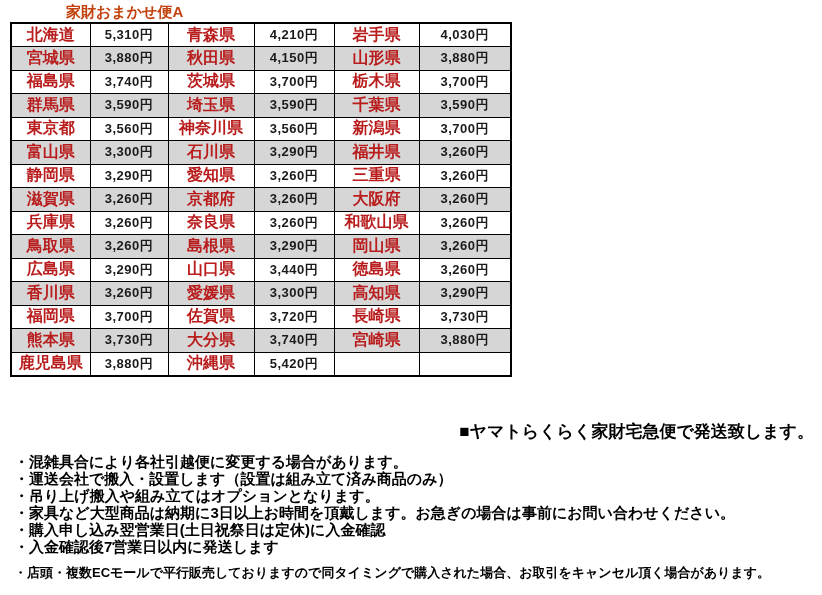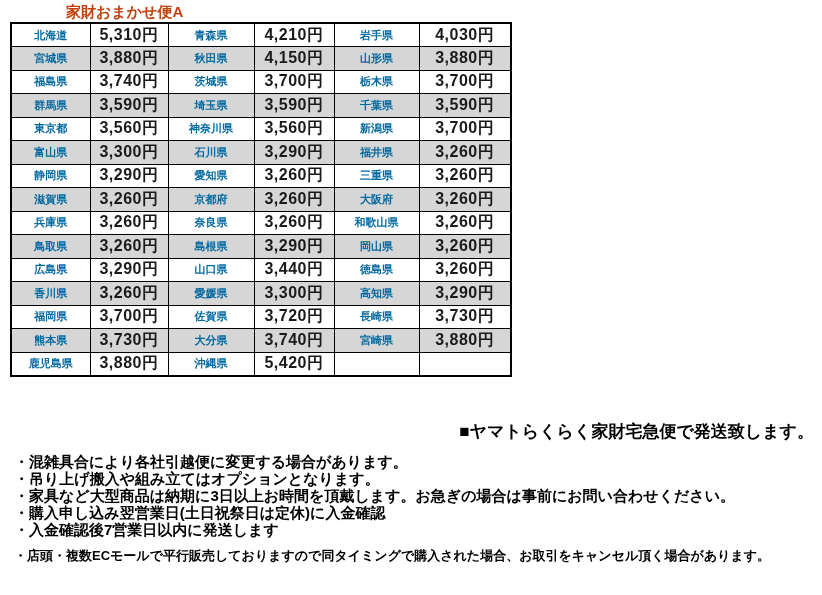--- a/index.html
+++ b/index.html
@@ -29,22 +29,22 @@
   table.rates td {
     border: 1px solid #000000;
     height: 23.5px;
     text-align: center;
     vertical-align: middle;
     padding: 0;
     overflow: hidden;
     white-space: nowrap;
   }
   table.rates tr:nth-child(even) td { background: #d6d6d6; }
-  table.rates td.pref  { font-size: 11px; font-weight: bold; color: #0369a1; }
-  table.rates td.price { font-size: 16px; font-weight: bold; color: #1a1a1a; letter-spacing: 0.5px; }
+  table.rates td.pref  { font-size: 16px; font-weight: bold; color: #b91c1c; }
+  table.rates td.price { font-size: 13px; font-weight: bold; color: #1a1a1a; letter-spacing: 0.5px; }
   .notes {
     position: absolute;
     left: 14px; top: 420px;
     width: 800px;
     color: #000;
   }
   .notes-heading {
     font-size: 17px;
     font-weight: bold;
     margin-bottom: 10px;
@@ -201,20 +201,21 @@
           <td class="pref"></td>
           <td class="price"></td>
         </tr>
       </tbody>
   </table>
 
   <div class="notes">
     <div class="notes-heading">■ヤマトらくらく家財宅急便で発送致します。</div>
     <div>
         <div class="note-bullet">・混雑具合により各社引越便に変更する場合があります。</div>
+        <div class="note-bullet">・運送会社で搬入・設置します（設置は組み立て済み商品のみ）</div>
         <div class="note-bullet">・吊り上げ搬入や組み立てはオプションとなります。</div>
         <div class="note-bullet">・家具など大型商品は納期に3日以上お時間を頂戴します。お急ぎの場合は事前にお問い合わせください。</div>
         <div class="note-bullet">・購入申し込み翌営業日(土日祝祭日は定休)に入金確認</div>
         <div class="note-bullet">・入金確認後7営業日以内に発送します</div>
       </div>
     <div class="notes-footnote">・店頭・複数ECモールで平行販売しておりますので同タイミングで購入された場合、お取引をキャンセル頂く場合があります。</div>
   </div>
 
 </div>
 

